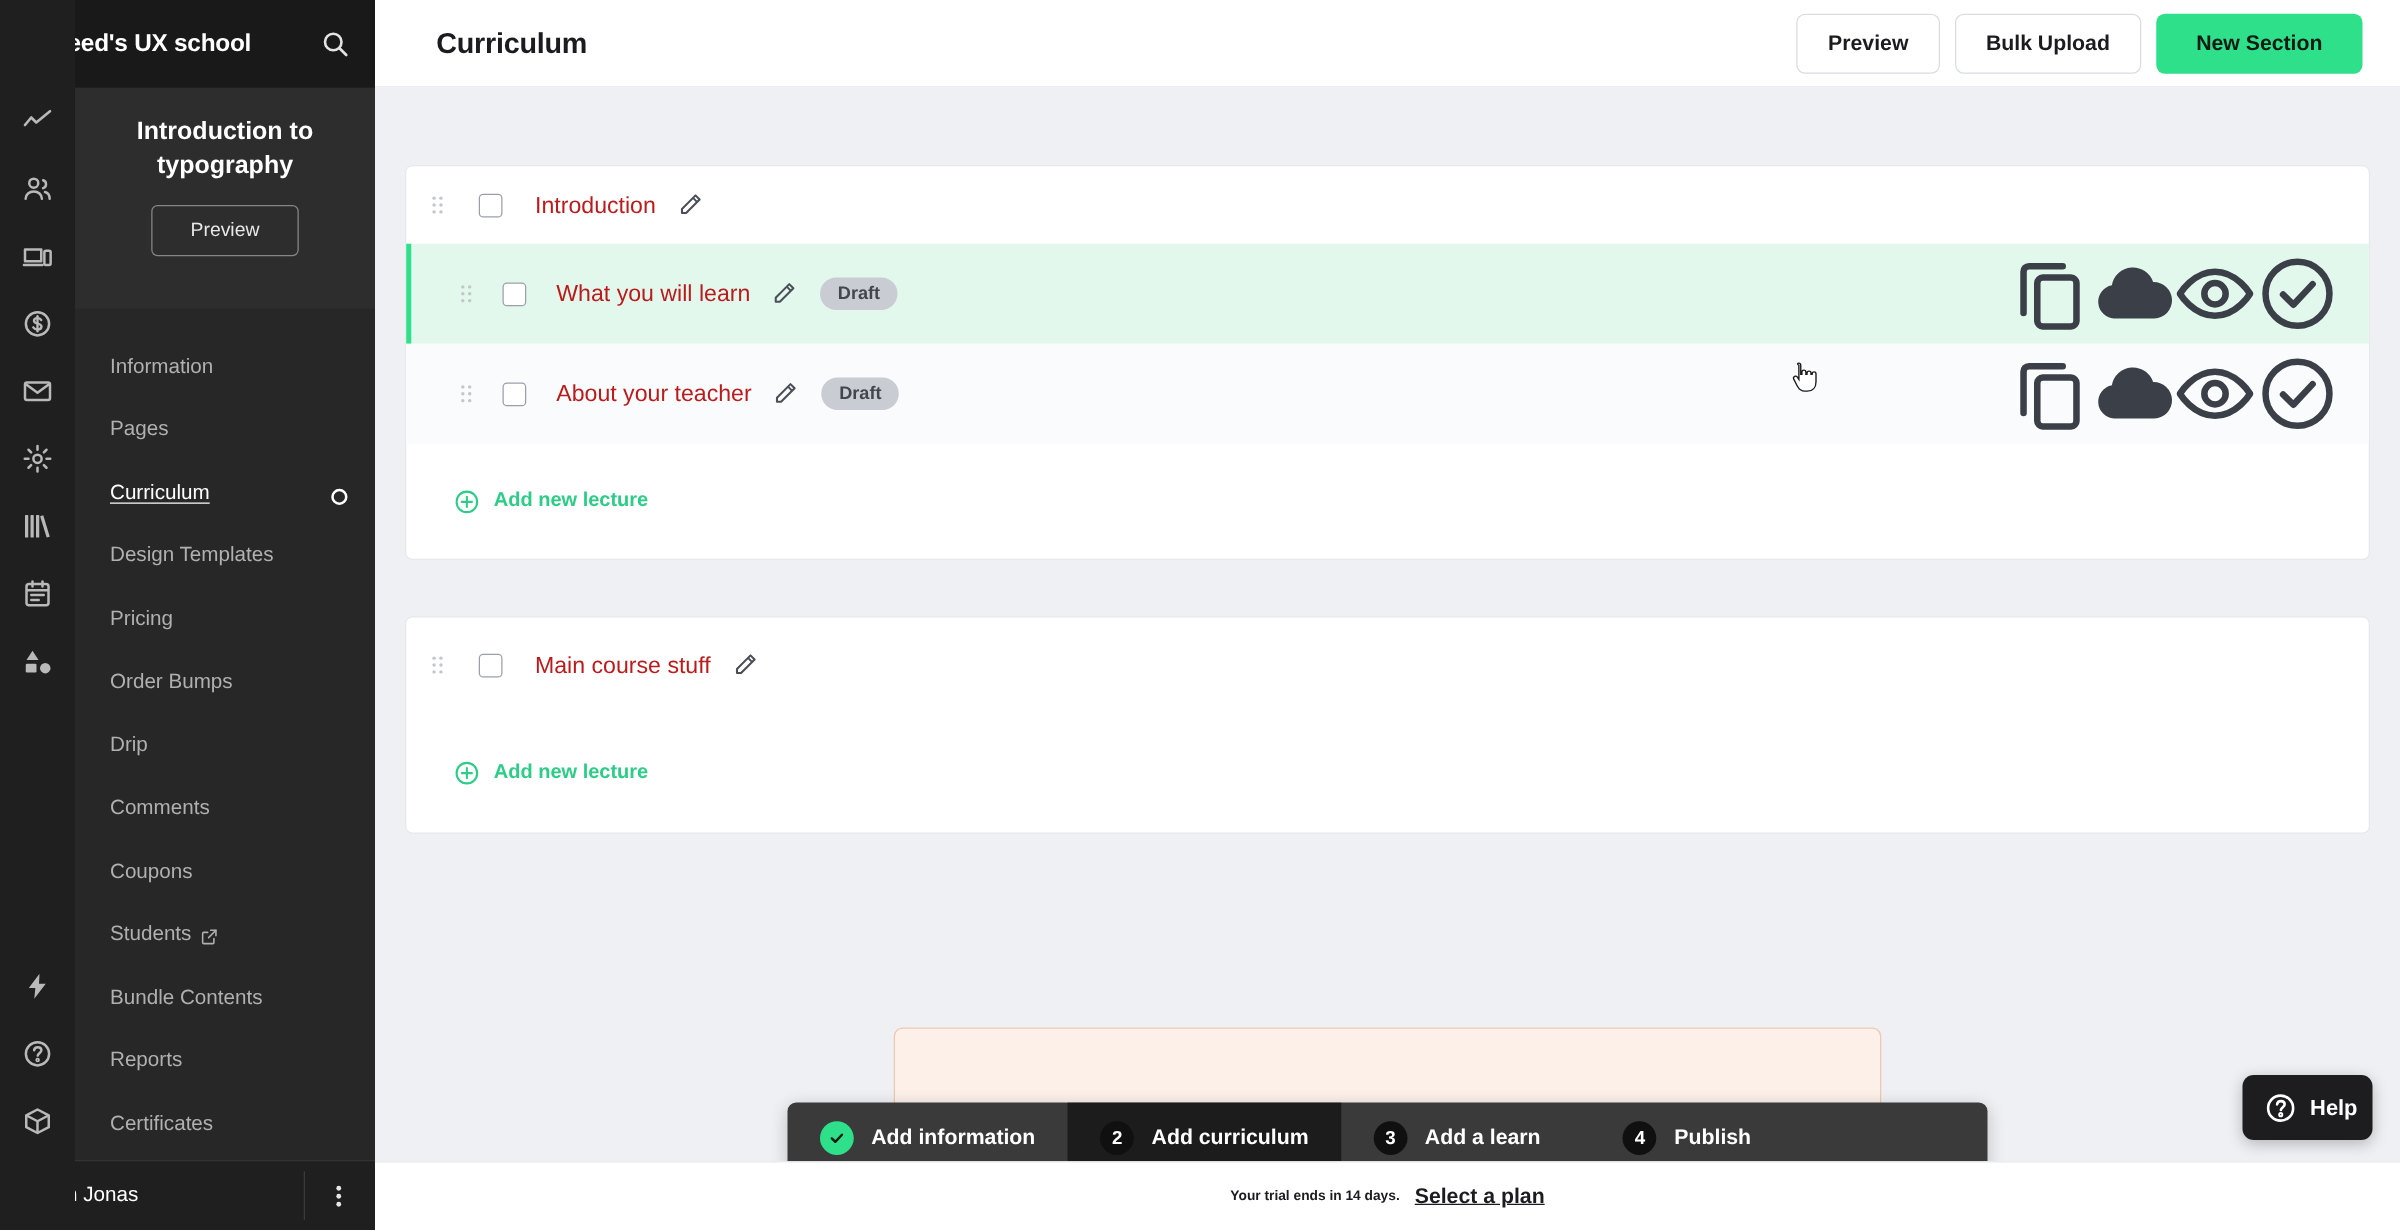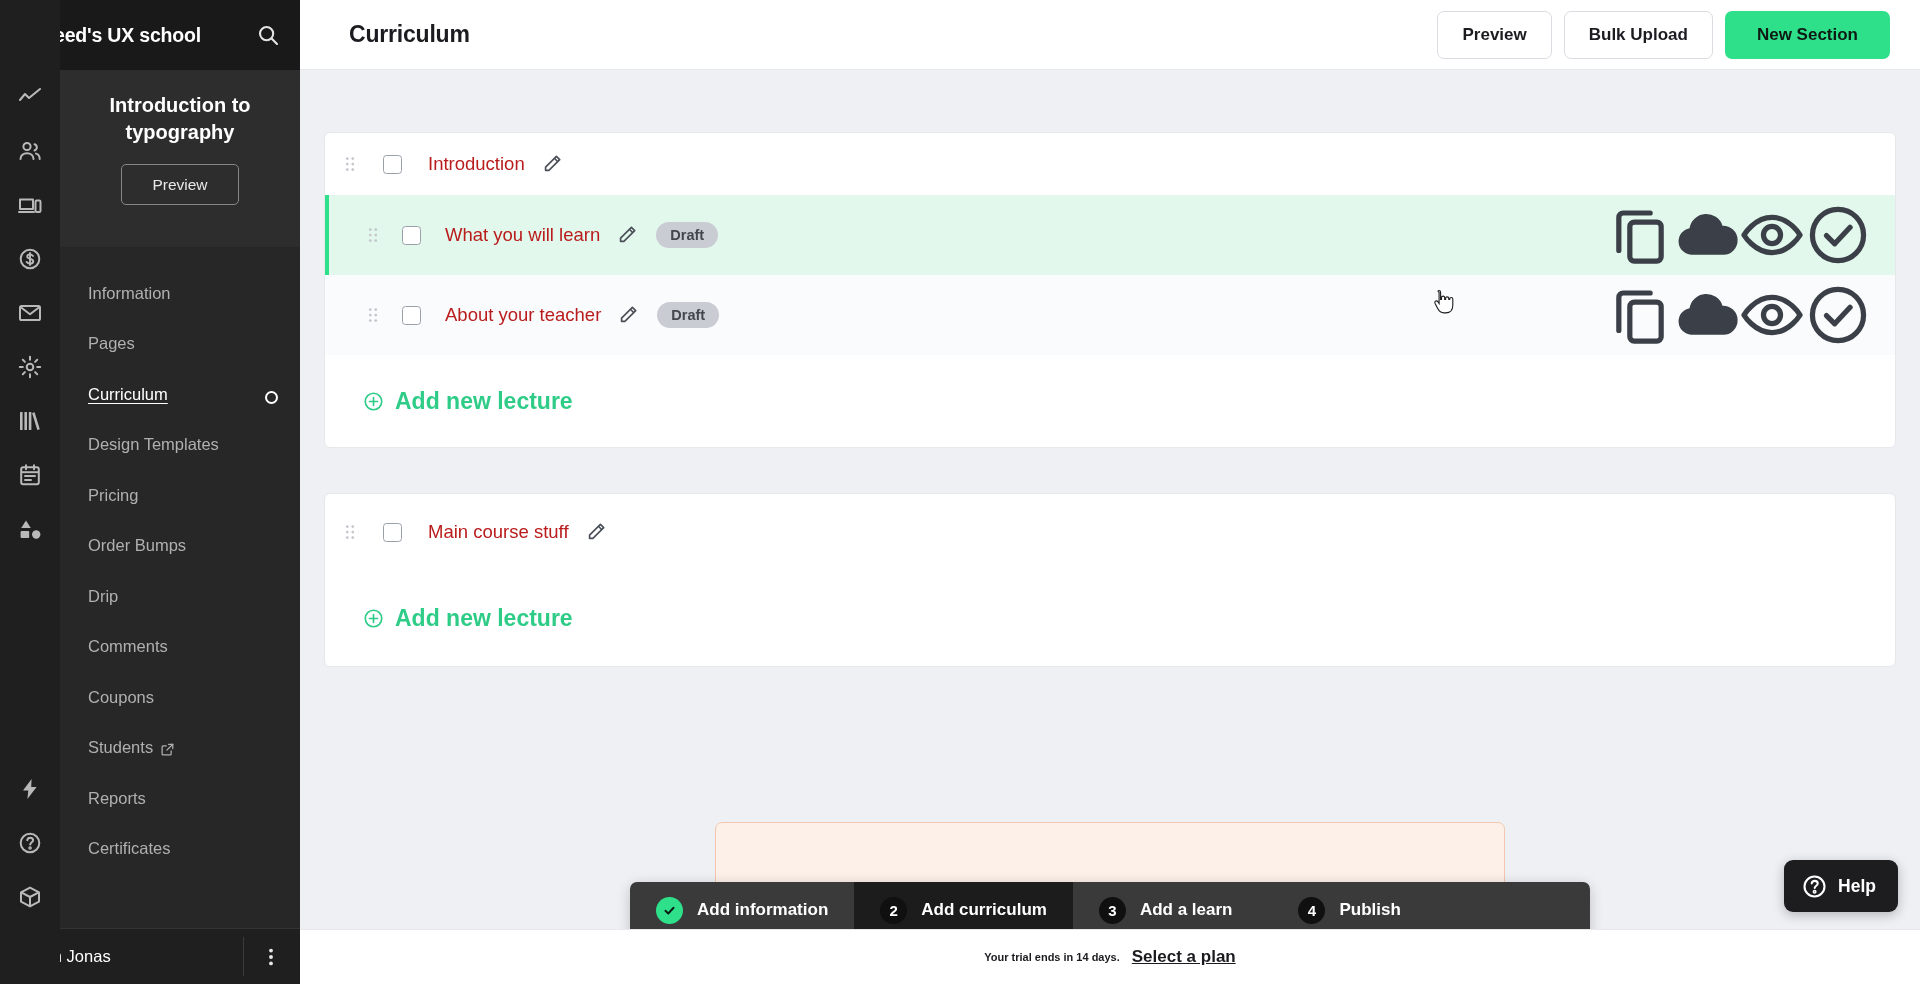--- a/index.html
+++ b/index.html
@@ -169,21 +169,21 @@
   .row-actions { margin-left: auto; display: flex; align-items: center; }
   .act {
     width: 66px; height: 40px; display: flex; align-items: center;
     justify-content: center; cursor: pointer;
   }
   .act svg * { stroke: #3b4048; }
   .act.solid svg * { fill: #3b4048; stroke: none; }
 
   .add-lecture {
     display: flex; align-items: center; cursor: pointer;
-    color: #2ecc87; font-size: 23px; font-weight: bold;
+    color: #2ecc87; font-size: 16px; font-weight: bold;
     padding: 0 0 0 38px;
   }
   .add-lecture .plus { width: 21px; height: 21px; margin-right: 11px; flex:none;}
   .add-lecture .plus svg * { stroke: #2ecc87; }
   #card-1 .add-lecture { height: 92px; }
   #card-2 .add-lecture { height: 96px; }
   #card-2 .section-head { height: 76px; }
 
   
   #alert-strip {
@@ -221,21 +221,21 @@
     display: flex; align-items: center; justify-content: center;
   }
   #trial-text { font-size: 11px; font-weight: bold; color: #1b1b20; }
   #trial-link { font-size: 17px; font-weight: bold; color: #1b1b20;
     text-decoration: underline; margin-left: 12px; cursor: pointer; }
 
   
   #help-btn {
     position: absolute; right: 22px; bottom: 72px;
     height: 52px; background: #1d1d1f; border-radius: 9px;
-    display: flex; align-items: center; padding: 0 22px 0 18px;
+    display: flex; align-items: center; padding: 0 12px 0 18px;
     cursor: pointer; box-shadow: 0 3px 12px rgba(0,0,0,.25);
     z-index: 20;
   }
   #help-btn .q { width: 25px; height: 25px; margin-right: 11px; flex:none; }
   #help-btn .q svg * { stroke: #ffffff; }
   #help-label { color: #fff; font-size: 17.5px; font-weight: bold; }
 
   
   #cursor { position: absolute; left: 1133px; top: 218px; width: 24px;
     height: 30px; z-index: 30; pointer-events: none; }
@@ -380,20 +380,23 @@
       </div>
       <div class="nav-item">
         <span class="nav-label">Students</span>
         <span class="ext-ic">
           <svg width="15" height="15" viewBox="0 0 24 24" fill="none">
             <path d="M13.6 3.6h6.8v6.8" stroke-width="2" stroke-linecap="round" stroke-linejoin="round"></path>
             <path d="M20.4 3.6 11 13" stroke-width="2" stroke-linecap="round"></path>
             <path d="M17.8 14v5.2c0 .8-.6 1.4-1.4 1.4H4.8c-.8 0-1.4-.6-1.4-1.4V7.6c0-.8.6-1.4 1.4-1.4H10" stroke-width="2" stroke-linecap="round" stroke-linejoin="round"></path>
           </svg>
         </span>
+      </div>
+      <div class="nav-item">
+        <span class="nav-label">Bundle Contents</span>
       </div>
       <div class="nav-item">
         <span class="nav-label">Reports</span>
       </div>
       <div class="nav-item">
         <span class="nav-label">Certificates</span>
       </div>
     </div>
 
   <div id="user-bar">

